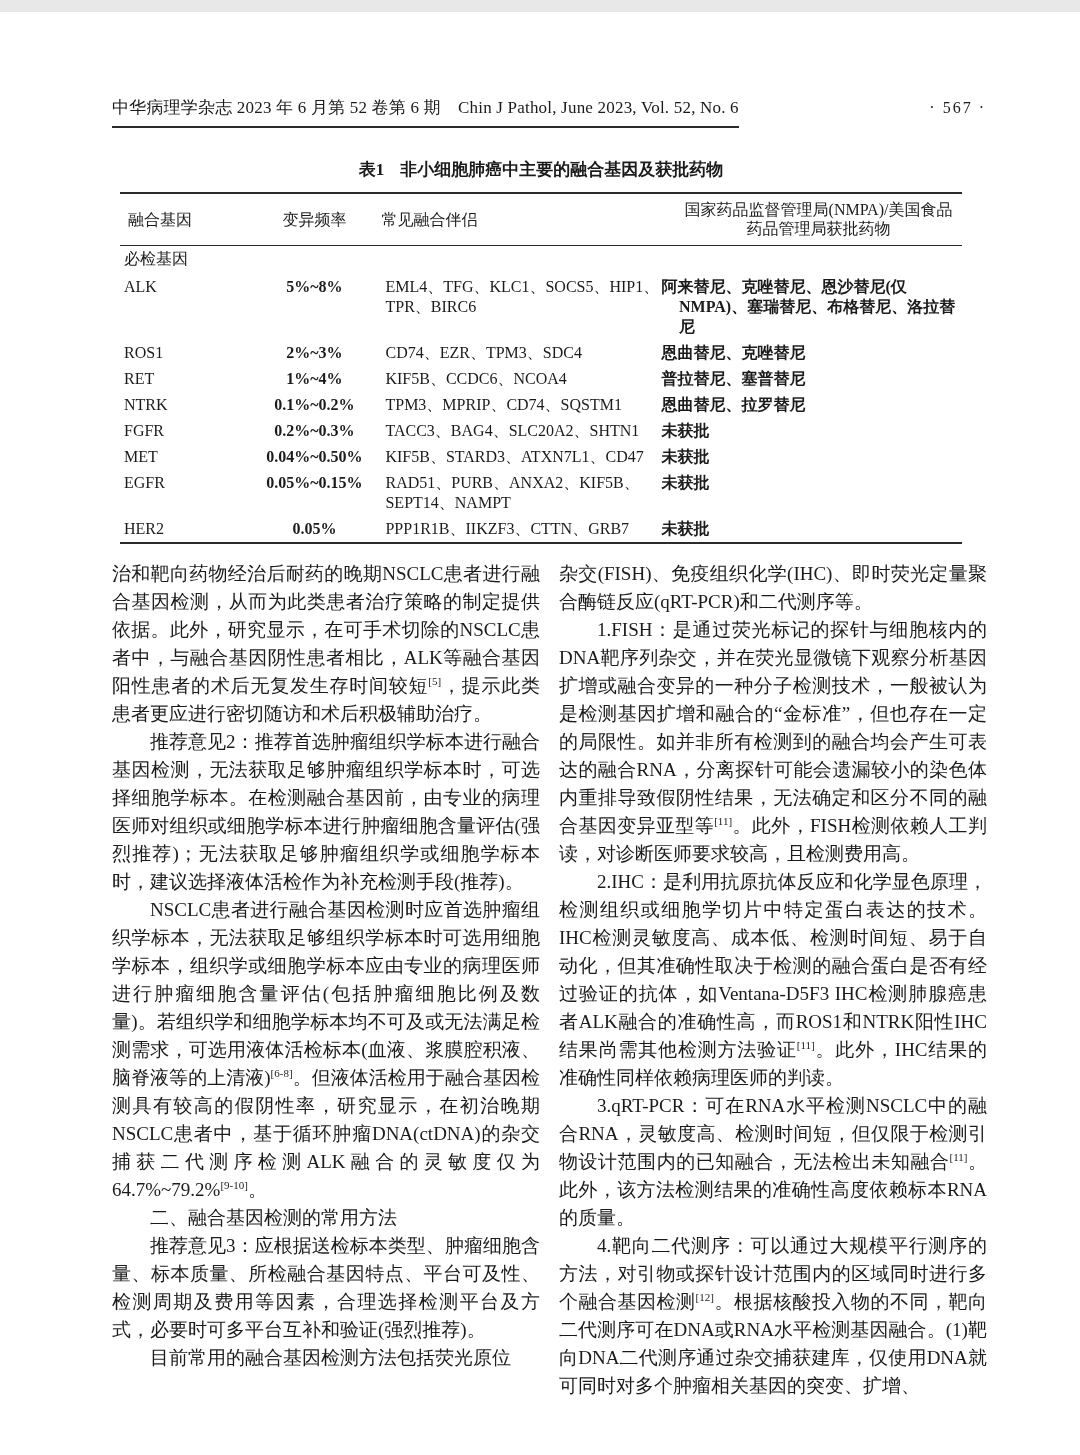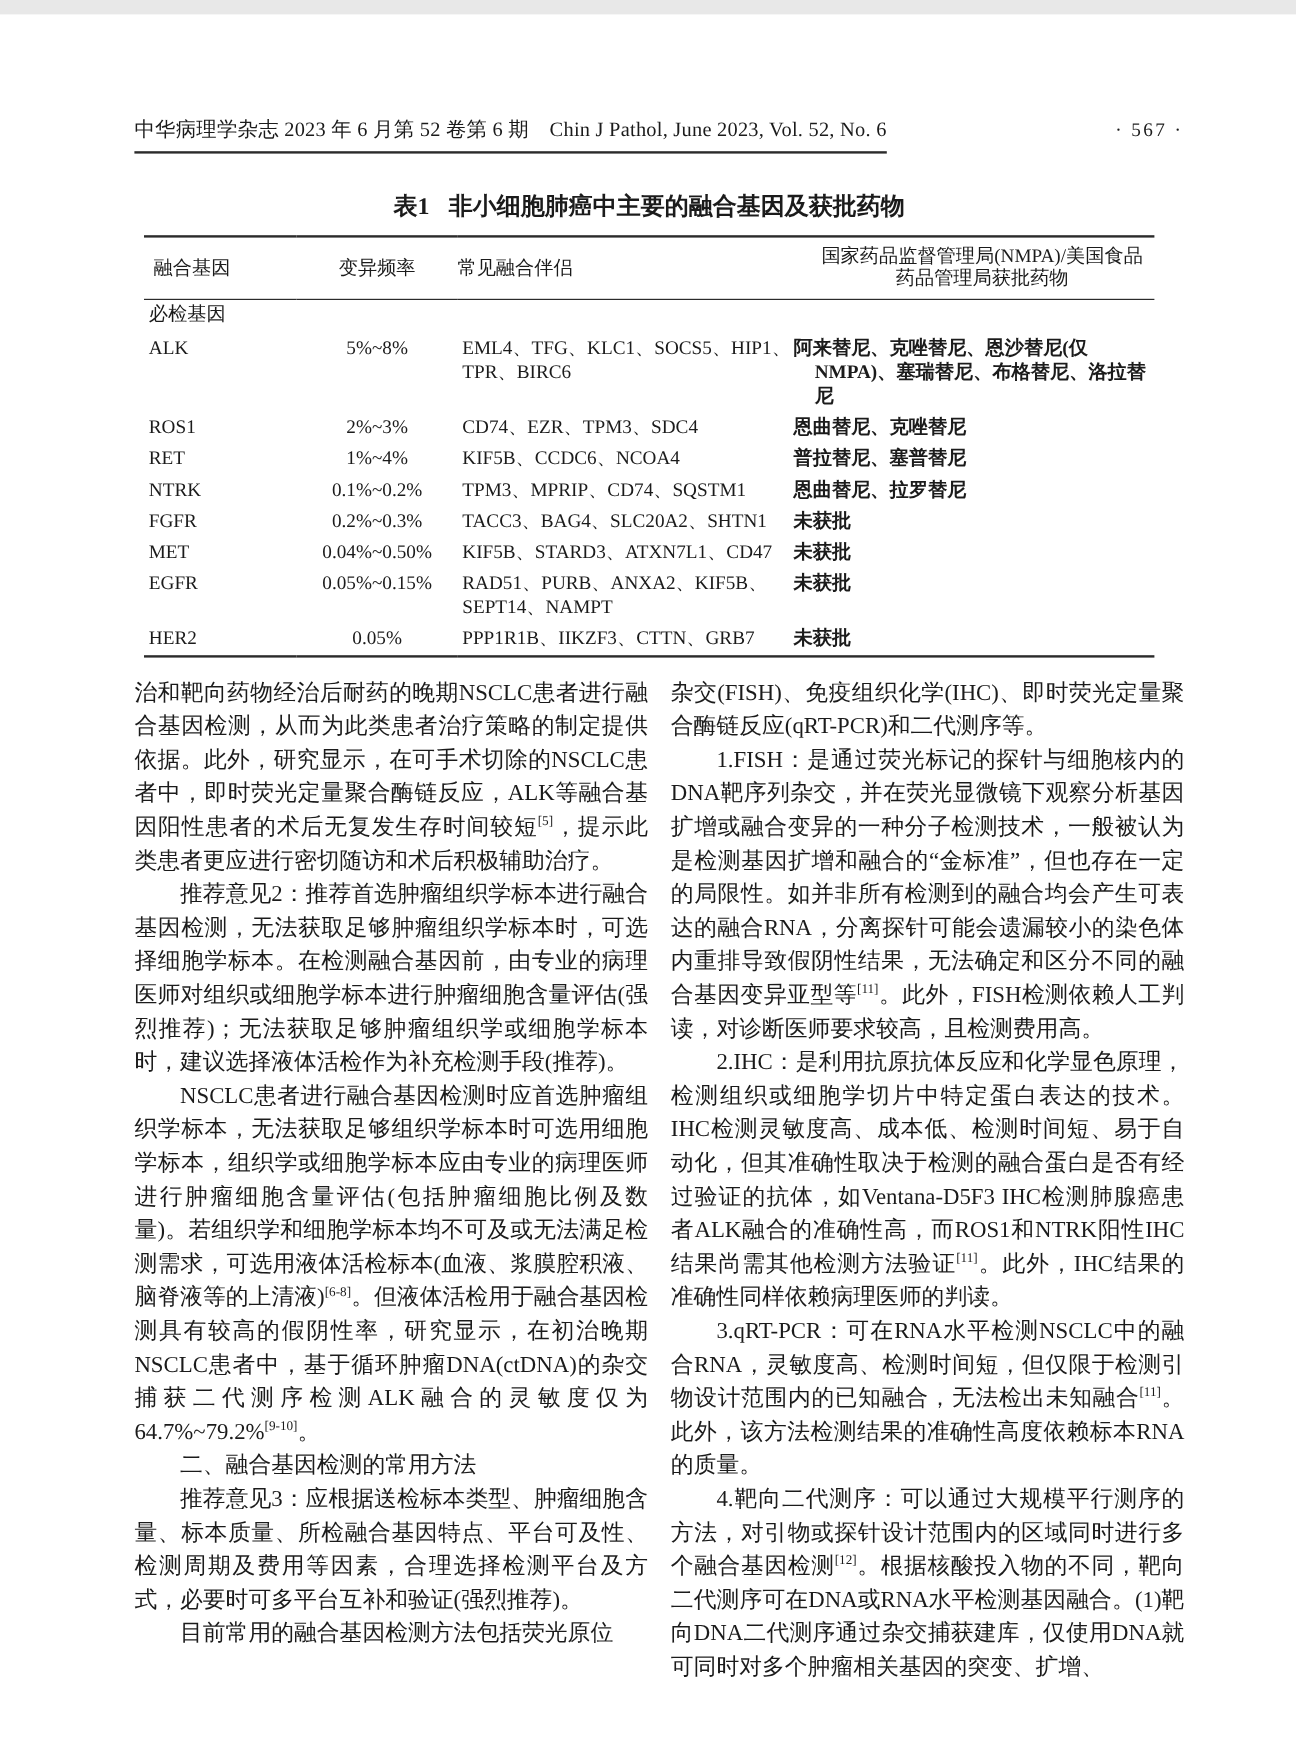--- a/index.html
+++ b/index.html
@@ -23,21 +23,21 @@
   .journal-line {
     display:inline-block;
     border-bottom:2.5px solid #2b2b2b;
     padding-bottom:7px;
     letter-spacing:0.2px;
   }
   .page-num { font-size:16px; letter-spacing:2px; }
   
   .table-block { margin:30px 94px 0 120px; width:842px; }
   .table-caption {
-    text-align:center; font-weight:bold; font-size:20px;
+    text-align:center; font-weight:bold; font-size:17px;
     margin-bottom:11px;
     font-family:Liberation Serif, serif;
   }
   .table-caption .tlabel { margin-right:16px; }
   table.fusion {
     width:100%; border-collapse:collapse;
     border-top:2.5px solid #2b2b2b;
     border-bottom:2.5px solid #2b2b2b;
     font-size:16px;
   }
@@ -52,21 +52,21 @@
   table.fusion thead th.h-gene { text-align:left; padding-left:8px; width:120px; }
   table.fusion thead th.h-freq { width:128px; }
   table.fusion thead th.h-partner { width:302px; text-align:left; padding-left:0; }
   table.fusion thead th.h-drug { width:292px; }
   table.fusion td {
     padding:3px 4px; vertical-align:top;
     line-height:20px;
   }
   td.section { padding-left:8px; padding-top:6px; }
   td.gene { padding-left:26px; }
-  td.freq { text-align:center; }
+  td.freq { text-align:center;font-weight:bold; }
   td.partners { padding-left:0; }
   td.drugs { padding-left:1.1em; text-indent:-1.1em;font-weight:bold; }
   tbody tr.first-data td { padding-top:5px; }
   
   .columns {
     display:flex; gap:19px;
     margin:16px 93px 0 112px;
   }
   .col {
     width:428px;
@@ -155,21 +155,21 @@
           <td class="partners">PPP1R1B、IIKZF3、CTTN、GRB7</td>
           <td class="drugs">未获批</td>
         </tr>
       </tbody>
     </table>
   </div>
 
   <div class="columns">
 
     <section class="col">
-      <p><span>治和靶向药物经治后耐药的晚期NSCLC患者进行融合基因检测，从而为此类患者治疗策略的制定提供依据。此外，研究显示，在可手术切除的NSCLC患者中，即时荧光定量聚合酶链反应，ALK等融合基因阳性患者的术后无复发生存时间较短</span><sup class="ref">[5]</sup><span>，提示此类患者更应进行密切随访和术后积极辅助治疗。</span></p>
+      <p><span>治和靶向药物经治后耐药的晚期NSCLC患者进行融合基因检测，从而为此类患者治疗策略的制定提供依据。此外，研究显示，在可手术切除的NSCLC患者中，与融合基因阴性患者相比，ALK等融合基因阳性患者的术后无复发生存时间较短</span><sup class="ref">[5]</sup><span>，提示此类患者更应进行密切随访和术后积极辅助治疗。</span></p>
       <p class="ind"><span>推荐意见2：推荐首选肿瘤组织学标本进行融合基因检测，无法获取足够肿瘤组织学标本时，可选择细胞学标本。在检测融合基因前，由专业的病理医师对组织或细胞学标本进行肿瘤细胞含量评估(强烈推荐)；无法获取足够肿瘤组织学或细胞学标本时，建议选择液体活检作为补充检测手段(推荐)。</span></p>
       <p class="ind"><span>NSCLC患者进行融合基因检测时应首选肿瘤组织学标本，无法获取足够组织学标本时可选用细胞学标本，组织学或细胞学标本应由专业的病理医师进行肿瘤细胞含量评估(包括肿瘤细胞比例及数量)。若组织学和细胞学标本均不可及或无法满足检测需求，可选用液体活检标本(血液、浆膜腔积液、脑脊液等的上清液)</span><sup class="ref">[6-8]</sup><span>。但液体活检用于融合基因检测具有较高的假阴性率，研究显示，在初治晚期NSCLC患者中，基于循环肿瘤DNA(ctDNA)的杂交捕获二代测序检测ALK融合的灵敏度仅为64.7%~79.2%</span><sup class="ref">[9-10]</sup><span>。</span></p>
       <p class="ind"><span>二、融合基因检测的常用方法</span></p>
       <p class="ind"><span>推荐意见3：应根据送检标本类型、肿瘤细胞含量、标本质量、所检融合基因特点、平台可及性、检测周期及费用等因素，合理选择检测平台及方式，必要时可多平台互补和验证(强烈推荐)。</span></p>
       <p class="ind"><span>目前常用的融合基因检测方法包括荧光原位</span></p>
     </section>
 
     <section class="col">
       <p><span>杂交(FISH)、免疫组织化学(IHC)、即时荧光定量聚合酶链反应(qRT-PCR)和二代测序等。</span></p>
       <p class="ind"><span>1.FISH：是通过荧光标记的探针与细胞核内的DNA靶序列杂交，并在荧光显微镜下观察分析基因扩增或融合变异的一种分子检测技术，一般被认为是检测基因扩增和融合的“金标准”，但也存在一定的局限性。如并非所有检测到的融合均会产生可表达的融合RNA，分离探针可能会遗漏较小的染色体内重排导致假阴性结果，无法确定和区分不同的融合基因变异亚型等</span><sup class="ref">[11]</sup><span>。此外，FISH检测依赖人工判读，对诊断医师要求较高，且检测费用高。</span></p>

